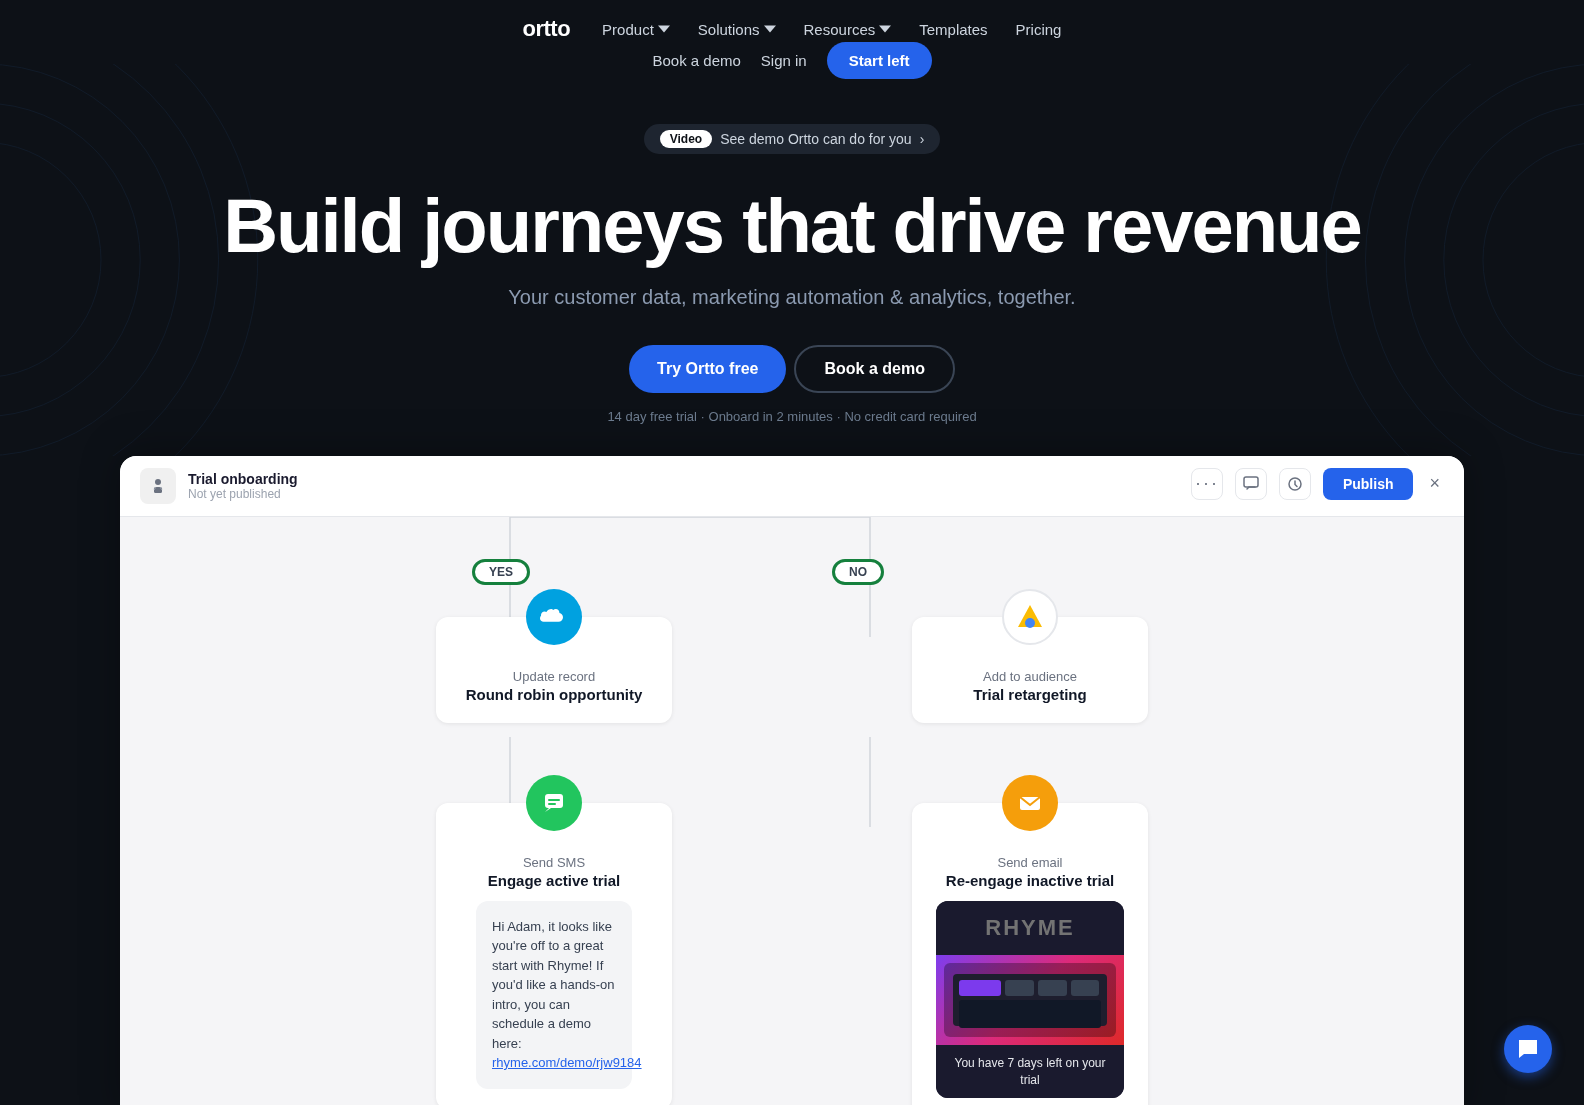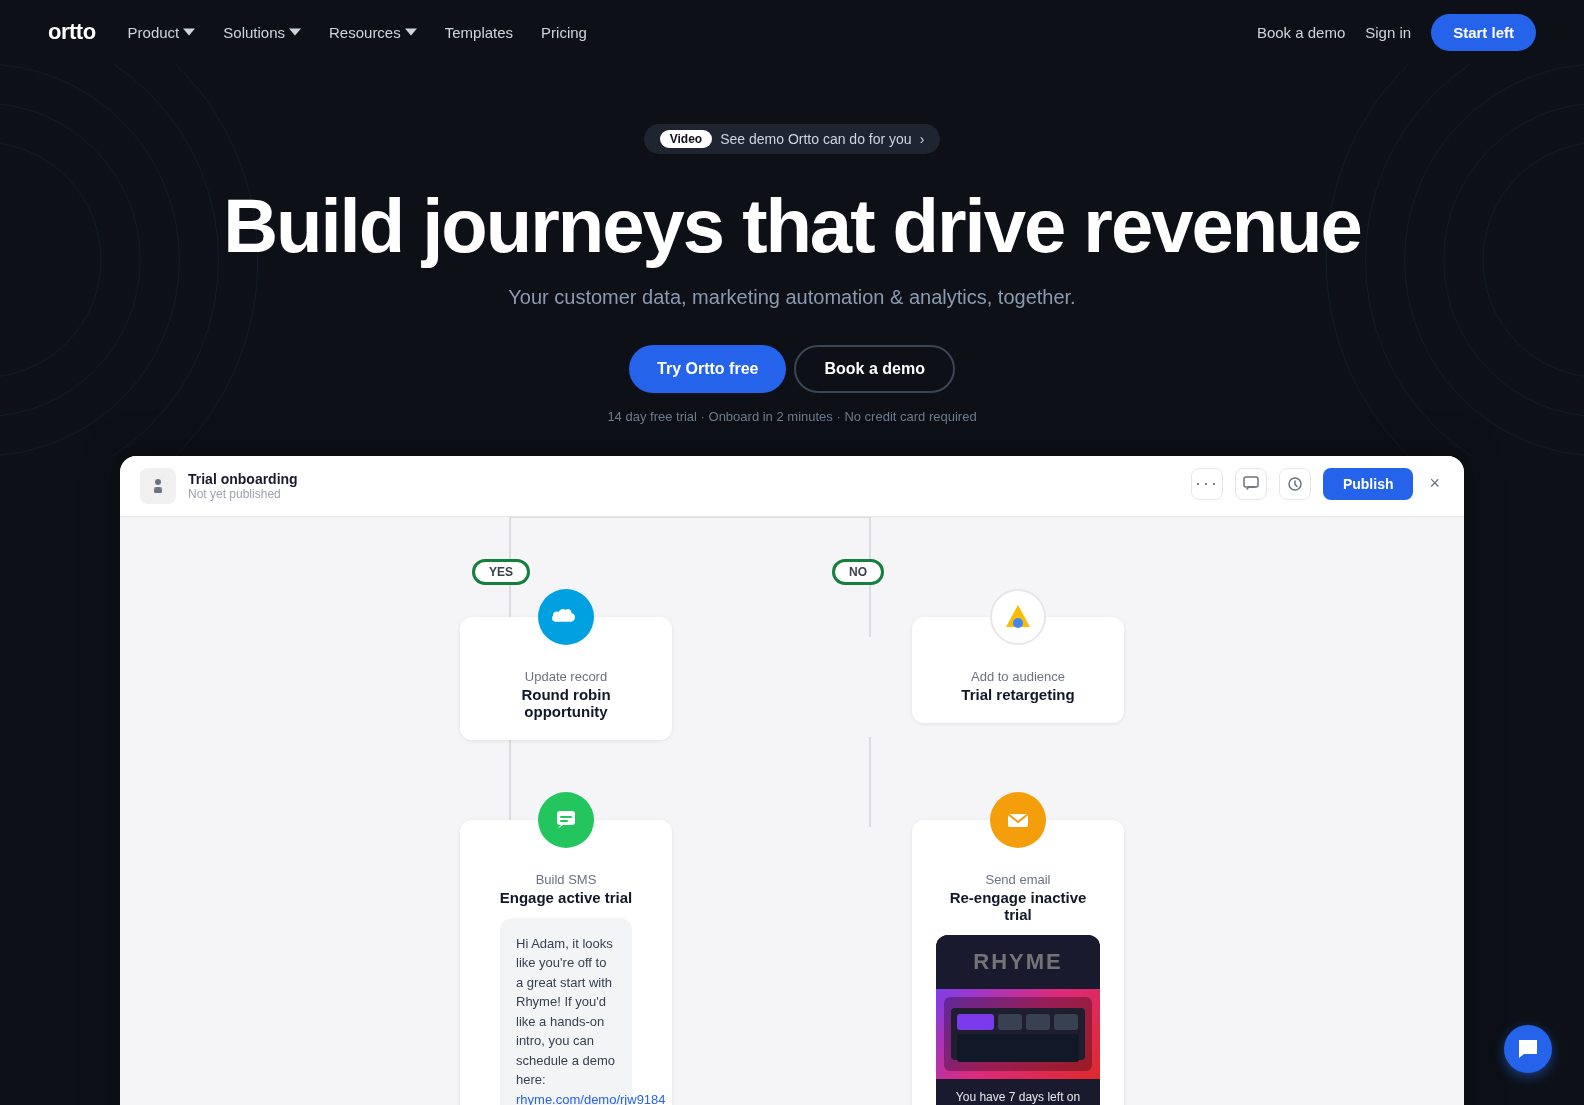--- a/index.html
+++ b/index.html
@@ -1,21 +1,21 @@
 <!DOCTYPE html>
 <html><head>
   <meta charset="utf-8">
   <style>
     * { margin: 0; padding: 0; box-sizing: border-box; }
     body { font-family: -apple-system, BlinkMacSystemFont, 'Segoe UI', sans-serif; background: #0d1117; overflow-x: hidden; width: 1584px; min-height: 1105px; }
 
     
     .navbar {
-      display: flex; align-items: center; justify-content: space-between;
-      padding: 16px 48px; height: 64px; background: #0d1117; position: relative; z-index: 10;
+      display: flex; align-items: center; 
+      padding: 16px 48px; height: 64px; background: #0d1117; position: relative; z-index: 10; flex-direction: column;
     }
     .nav-logo { color: #fff; font-size: 22px; font-weight: 700; letter-spacing: -0.5px; }
     .nav-left { display: flex; align-items: center; gap: 32px; }
     .nav-links { display: flex; align-items: center; gap: 28px; }
     .nav-link { color: #cdd5df; font-size: 15px; cursor: pointer; display: flex; align-items: center; gap: 4px; }
     .nav-link svg { width: 12px; height: 12px; fill: #cdd5df; }
     .nav-right { display: flex; align-items: center; gap: 20px; }
     .nav-book { color: #cdd5df; font-size: 15px; cursor: pointer; }
     .nav-signin { color: #cdd5df; font-size: 15px; cursor: pointer; }
     .nav-cta {
@@ -89,21 +89,21 @@
     .flow-canvas { background: #f5f5f7; padding: 20px 60px 0; position: relative; min-height: 520px; }
 
     
     .branch-label {
       position: absolute; background: #fff; border: 3px solid #15803d;
       border-radius: 20px; padding: 3px 14px; font-size: 12px; font-weight: 600;
       color: #374151; z-index: 5;
     }
     .flow-node {
       display: flex; flex-direction: column; align-items: center; gap: 12px;
-      width: 212px;
+      width: 236px;
     }
     .node-card {
       background: #fff; border-radius: 12px; padding: 20px 24px;
       box-shadow: 0 1px 4px rgba(0,0,0,0.08); text-align: center; width: 100%;
       position: relative;
     }
     .node-icon-wrap {
       width: 56px; height: 56px; border-radius: 50%;
       display: flex; align-items: center; justify-content: center;
       margin: 0 auto 0; position: absolute; top: -28px; left: 50%; transform: translateX(-50%);
@@ -334,21 +334,21 @@
         <div class="node-card">
           <div class="node-icon-wrap sms">
             <svg width="26" height="26" viewBox="0 0 26 26" fill="white">
               <rect x="4" y="4" width="18" height="14" rx="3" fill="white"></rect>
               <polygon points="8,18 4,22 10,18" fill="white"></polygon>
               <rect x="7" y="9" width="12" height="2" rx="1" fill="#22c55e"></rect>
               <rect x="7" y="13" width="8" height="2" rx="1" fill="#22c55e"></rect>
             </svg>
           </div>
           <div class="node-card-inner">
-            <div class="node-label">Build SMS</div>
+            <div class="node-label">Send SMS</div>
             <div class="node-name">Engage active trial</div>
           </div>
           <div class="sms-preview">
             <span>Hi Adam, it looks like you're off to a great start with Rhyme! If you'd like a hands-on intro, you can schedule a demo here:</span>
             <span> </span>
             <a class="sms-link">rhyme.com/demo/rjw9184</a>
           </div>
         </div>
       </div>
 

